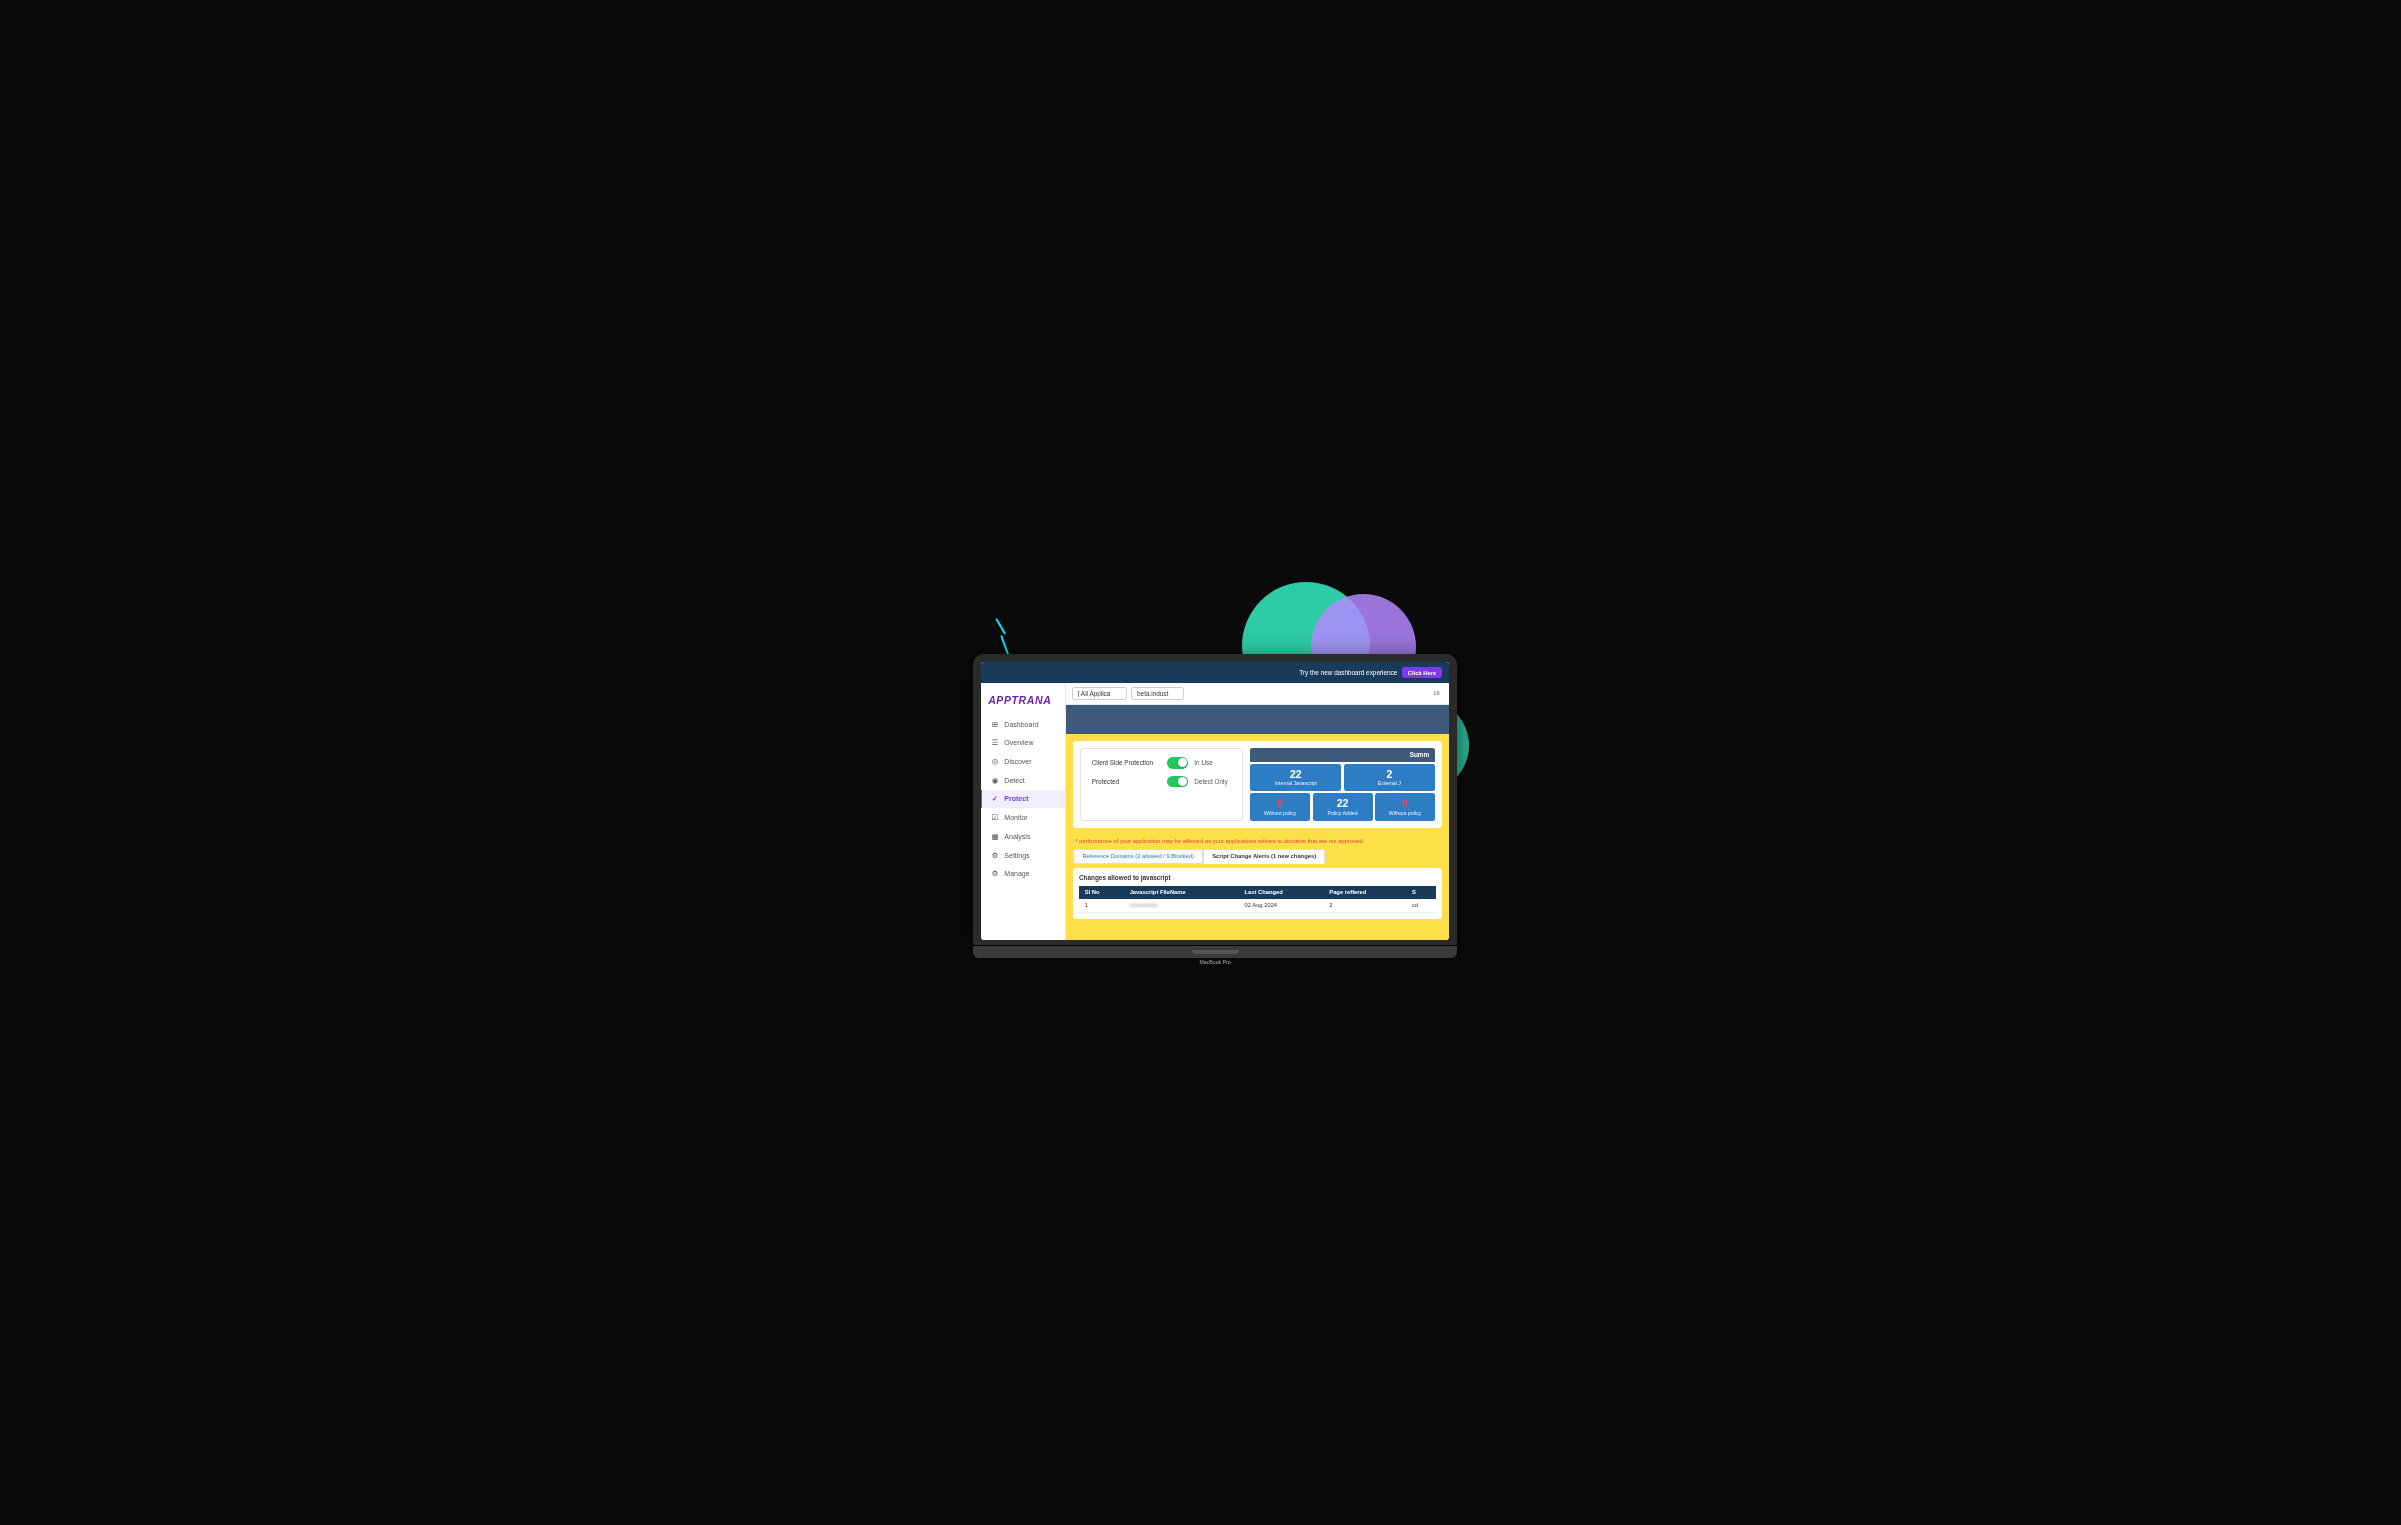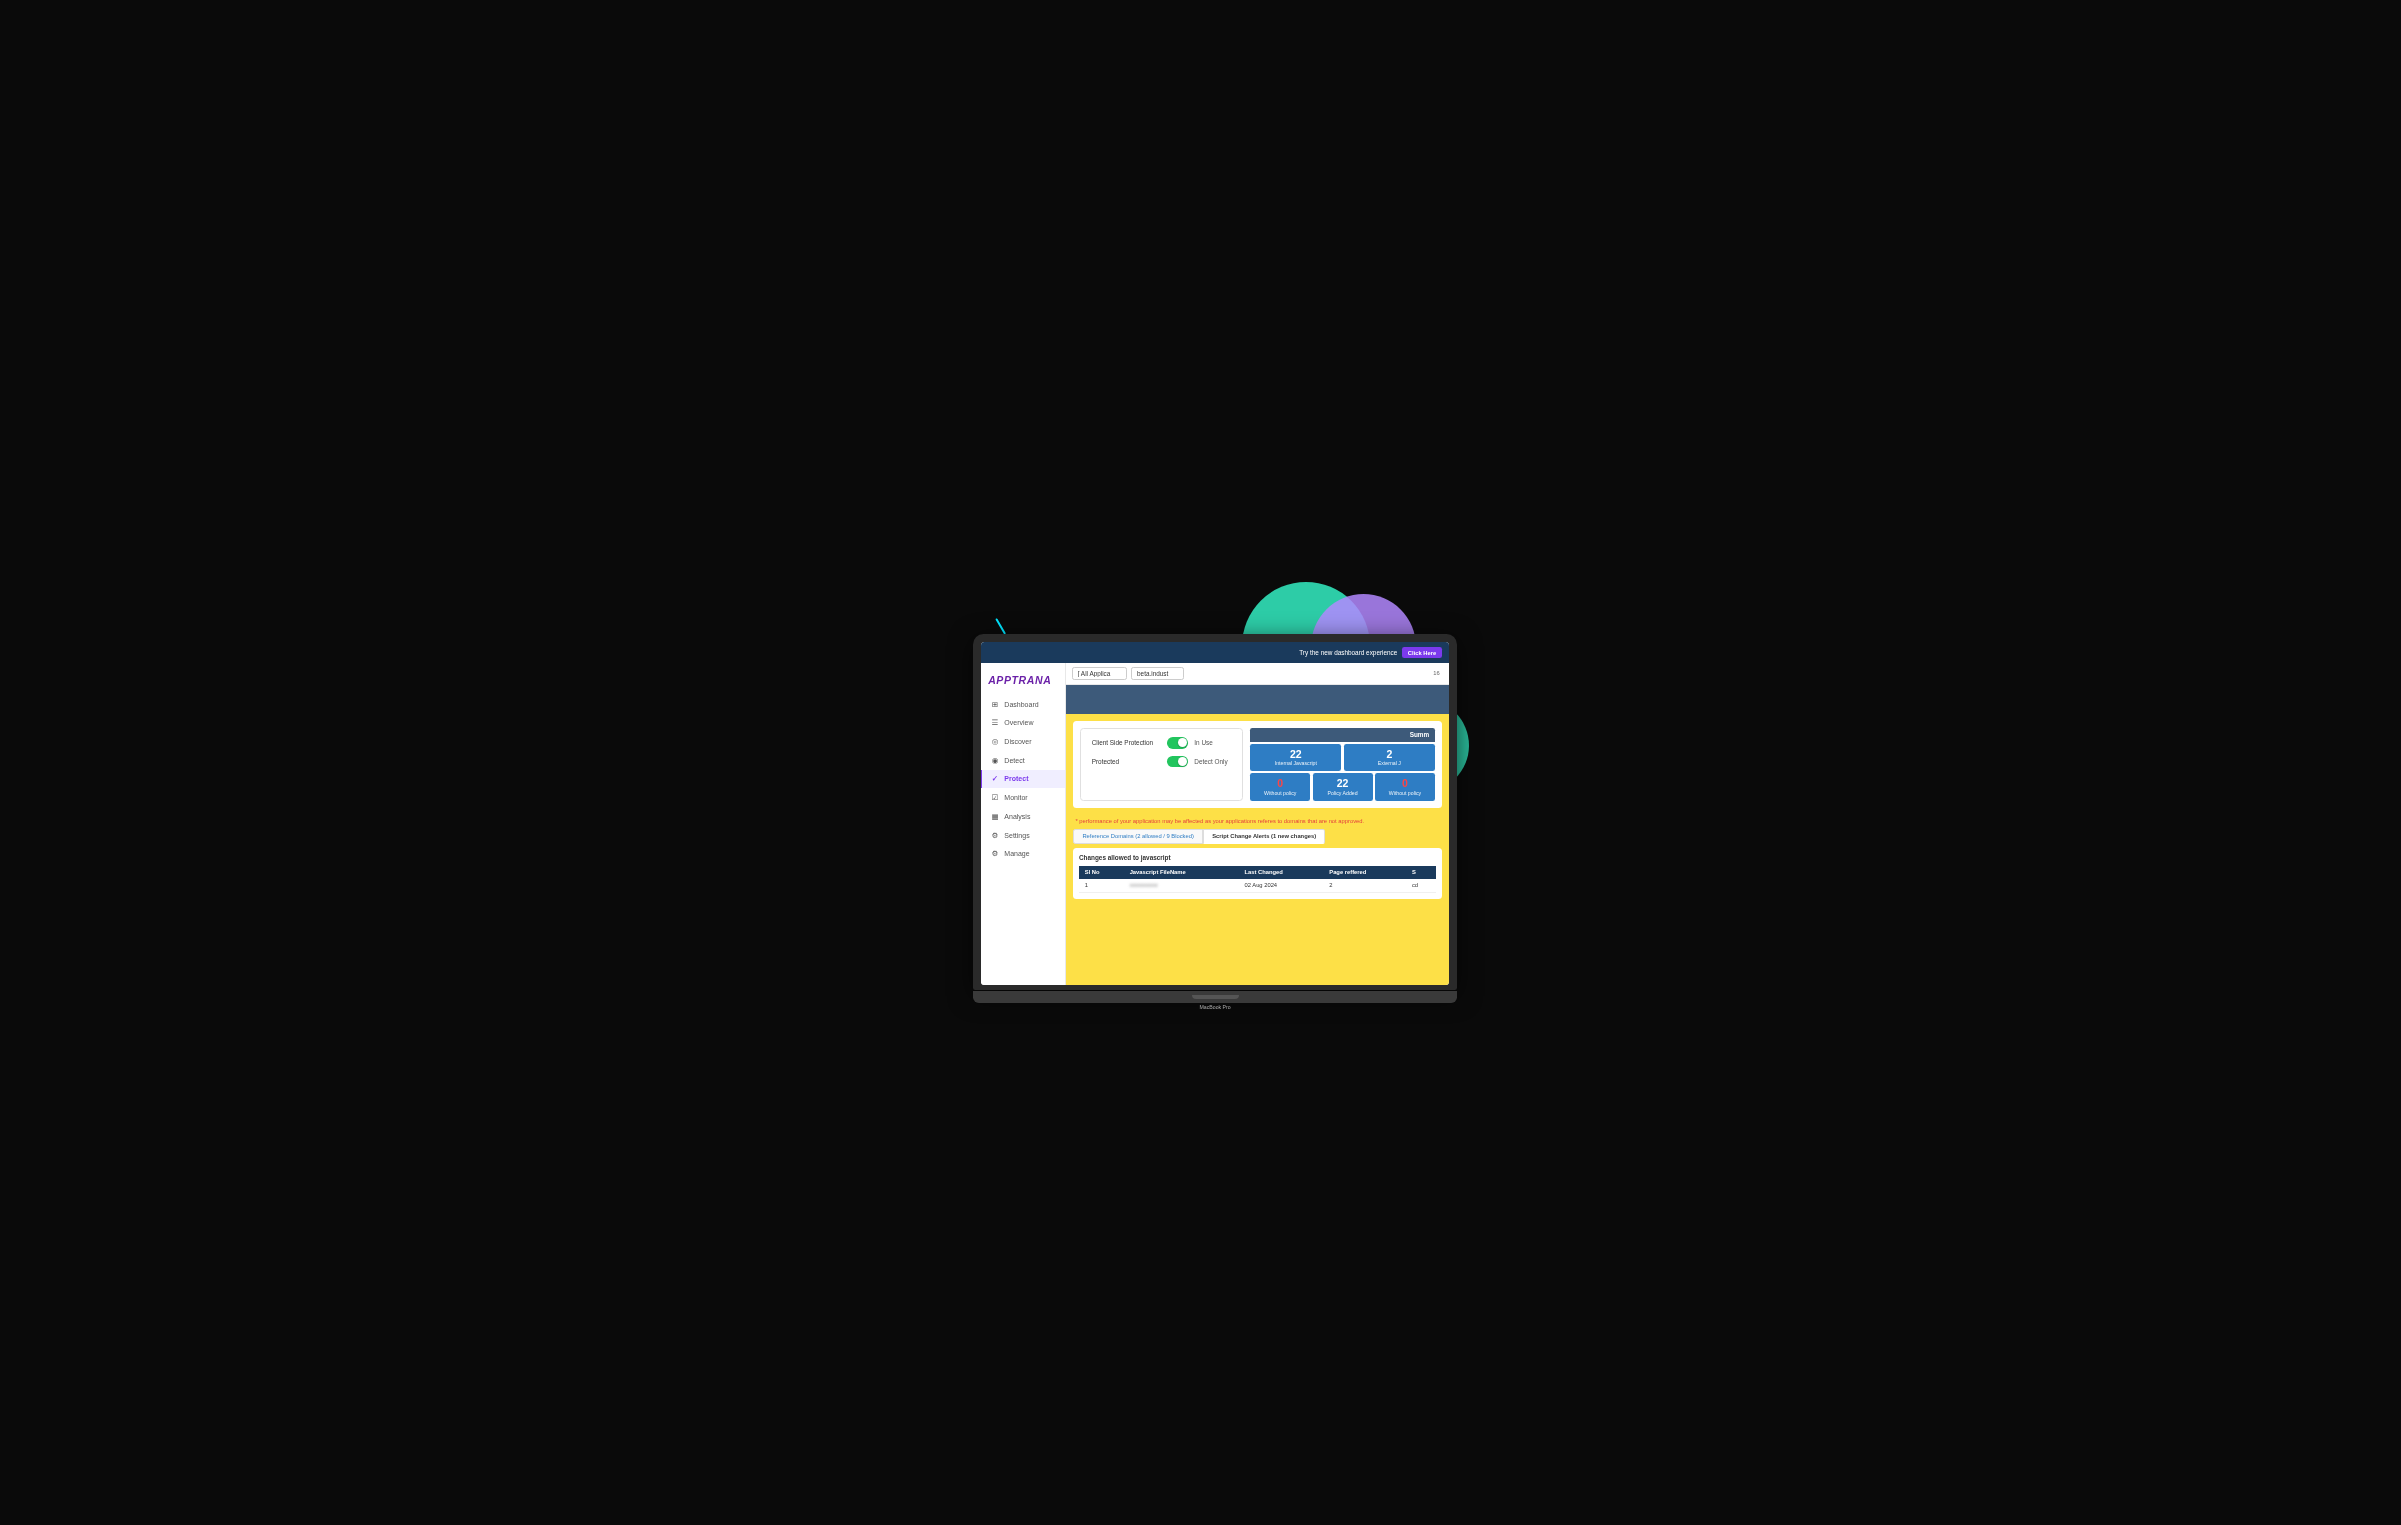--- a/index.html
+++ b/index.html
@@ -65,22 +65,23 @@
       position: absolute;
       top: 52px; left: 35px; right: 5.8px; bottom: 11.7px;
       z-index: 2;
     }
 
     .laptop-screen-border {
       background: #2a2a2a;
       border-radius: 10.5px 10.5px 2.3px 2.3px;
       padding: 8.2px 8.2px 4.7px 8.2px;
       width: 100%;
-      height: 356px;
+      height: 291px;
       box-shadow: 0 5.8px 23px rgba(0,0,0,0.6);
+      margin-top: 20px;
     }
 
     .laptop-screen {
       background: #fff;
       border-radius: 3.5px;
       width: 100%;
       height: 100%;
       overflow: hidden;
       display: flex;
       flex-direction: column;

